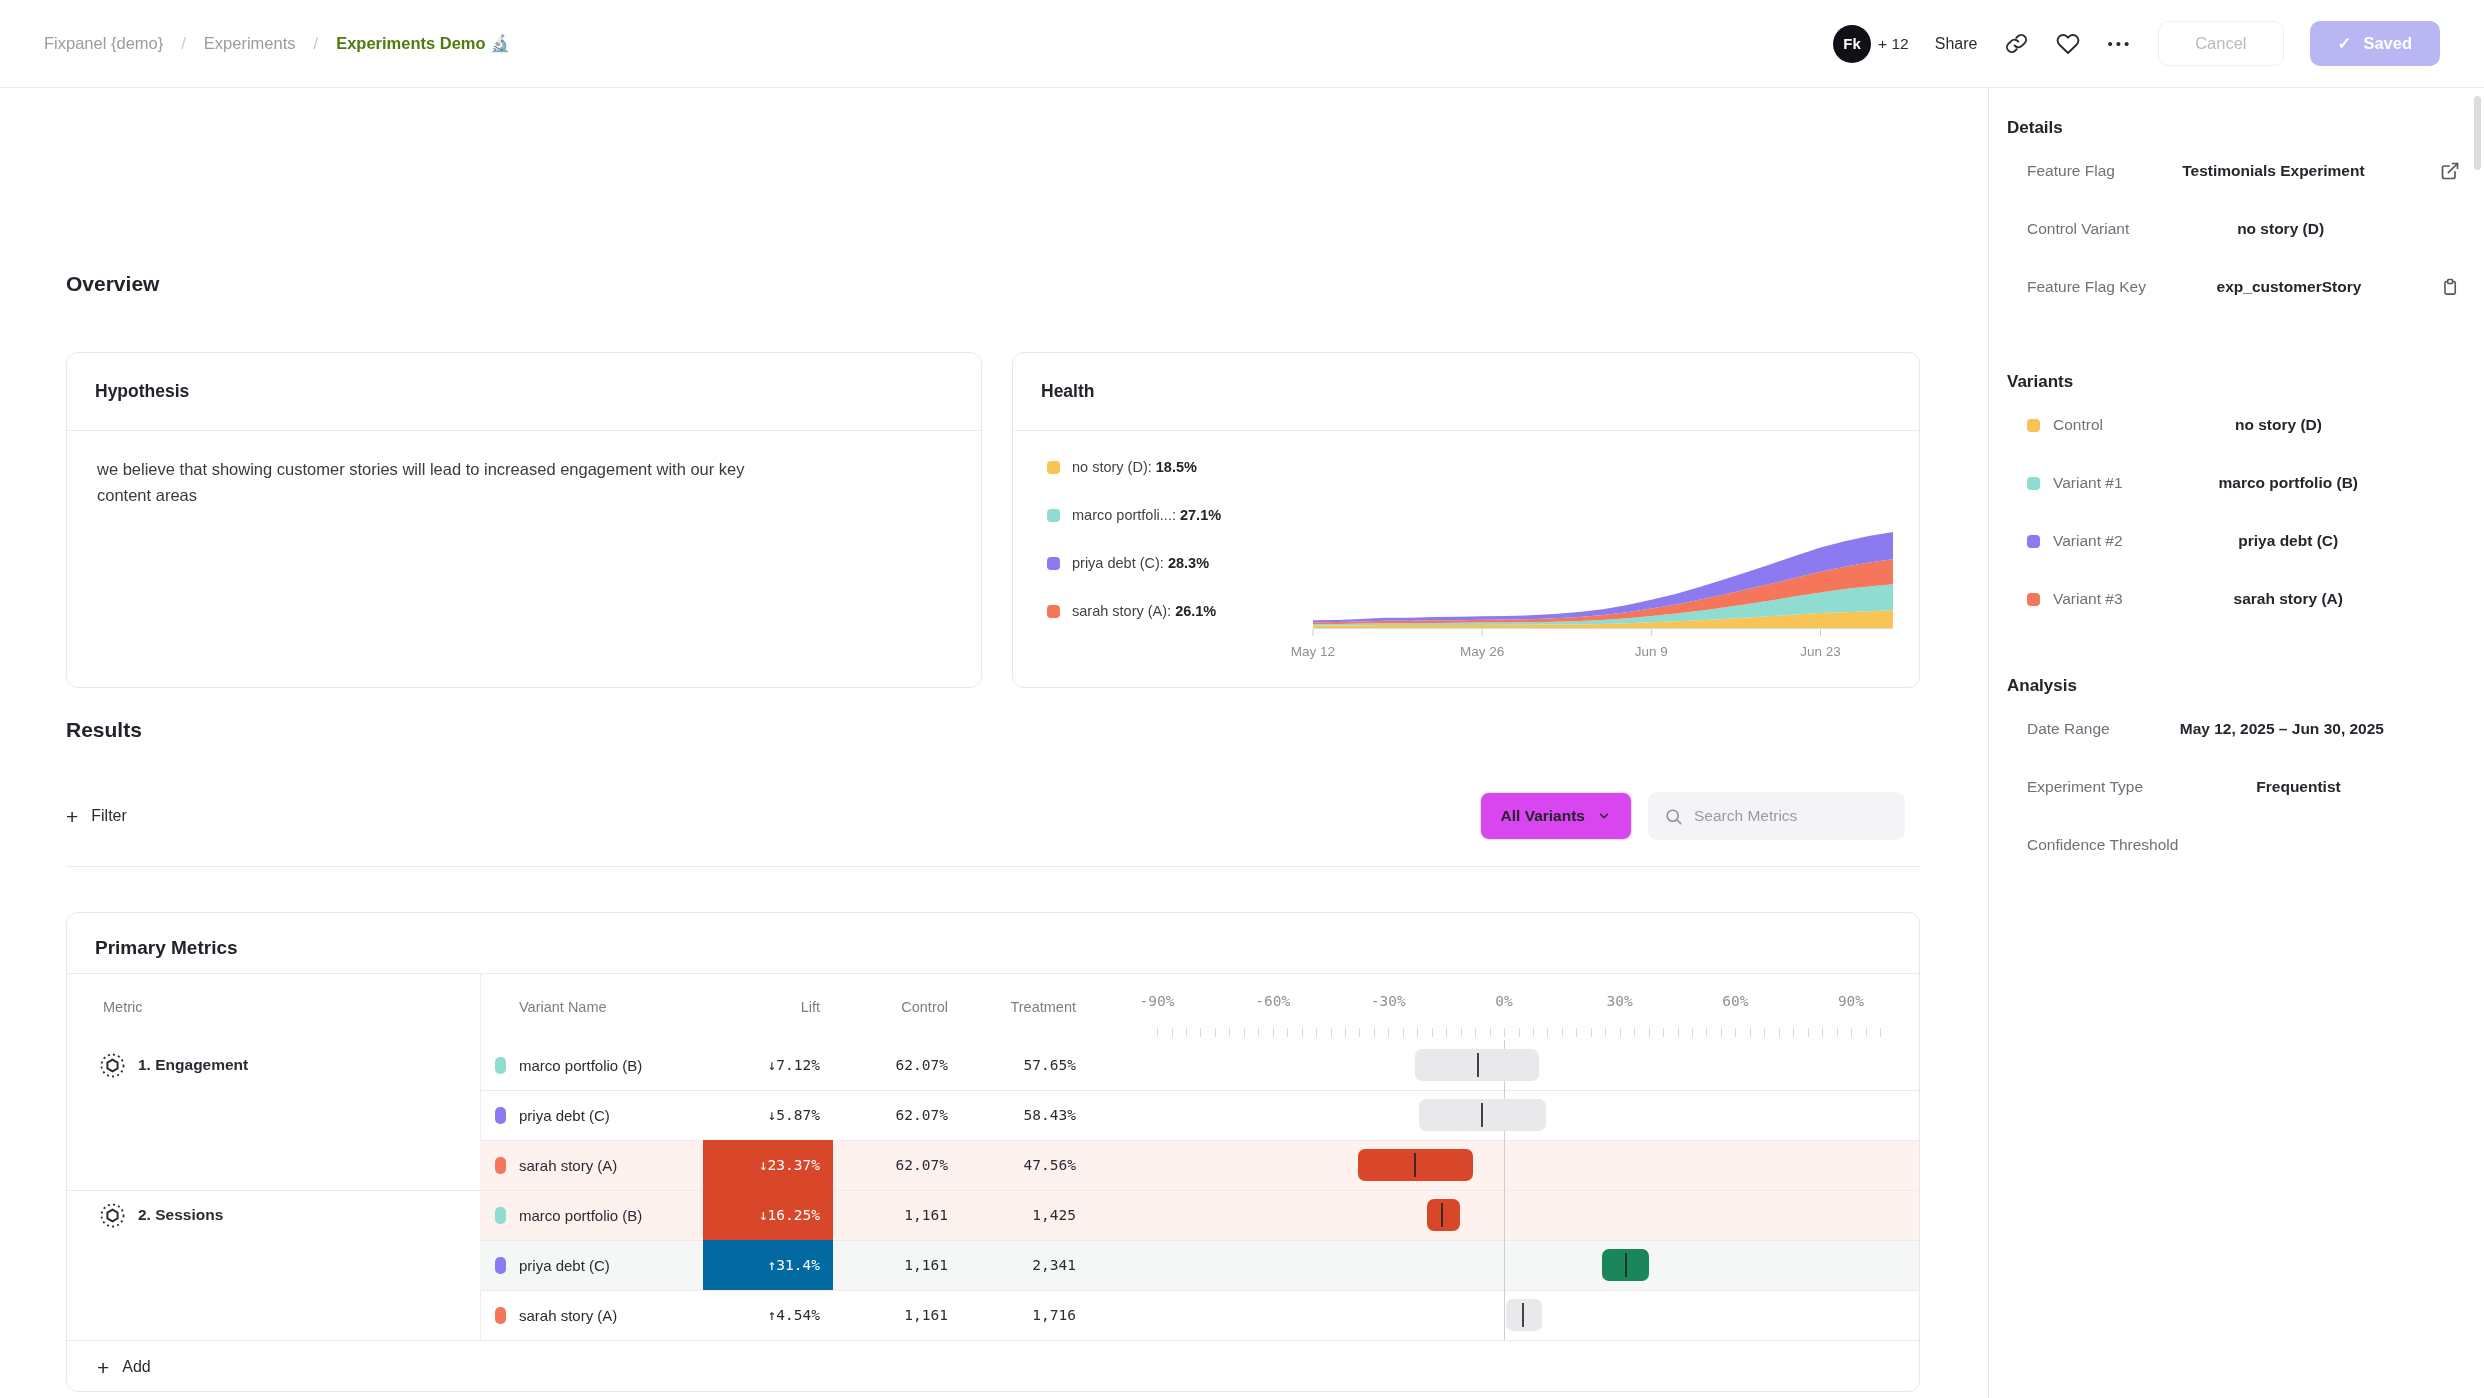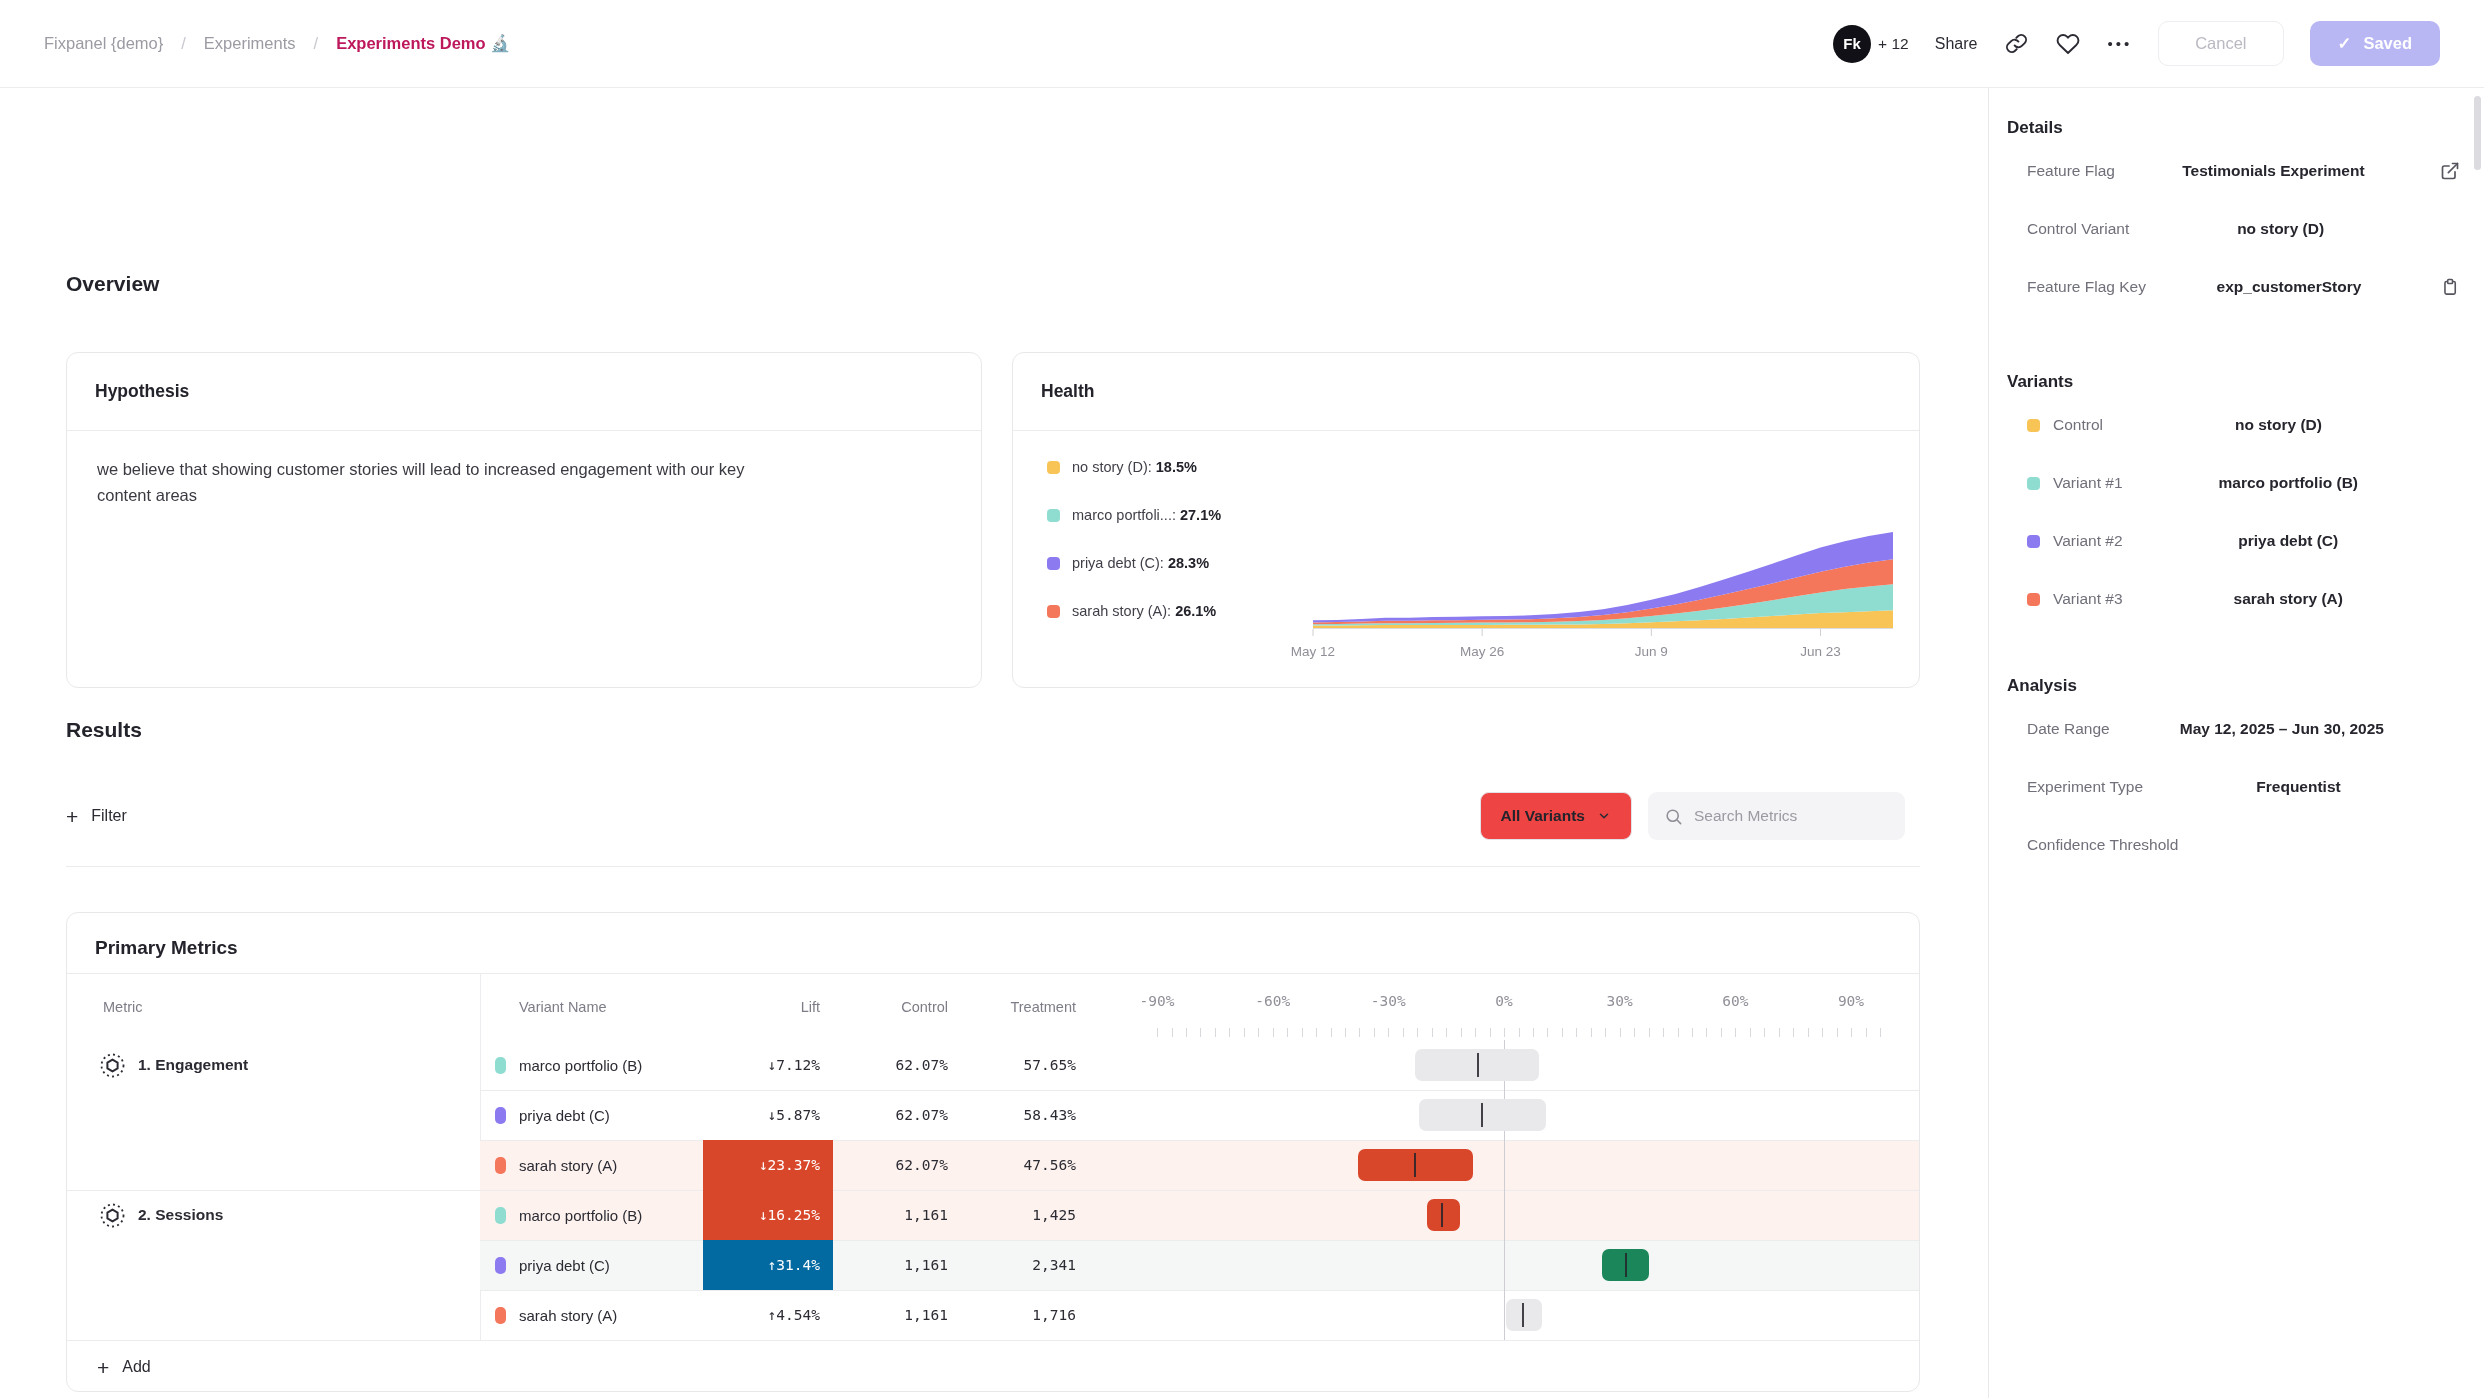--- a/index.html
+++ b/index.html
@@ -8,21 +8,21 @@
   .abs { position:absolute; }
   svg { display:block; }
 
   
   .topbar { position:absolute; top:0; left:0; right:0; height:88px;
     border-bottom:1px solid #ececef; display:flex; align-items:center;
     justify-content:space-between; padding:0 44px; background:#fff; z-index:5;}
   .crumbs { display:flex; gap:18px; font-size:16.5px; color:#9b9ba3; }
   .crumb { cursor:pointer; }
   .crumb-sep { color:#c8c8cf; }
-  .crumb-current { color:#be185d; font-weight:600; }
+  .crumb-current { color:#4d7c0f; font-weight:600; }
   .actions { display:flex; align-items:center; gap:26px; }
   .avwrap { display:flex; align-items:center; gap:7px; }
   .avatar { width:38px; height:38px; border-radius:50%; background:#101016; color:#fff;
     font-weight:700; font-size:15px; display:flex; align-items:center; justify-content:center; }
   .collab { font-size:15.5px; color:#2b2b33; }
   .share { font-size:16px; font-weight:500; color:#2b2b33; cursor:pointer; }
   .iconbtn { width:26px; height:26px; color:#2b2b33; cursor:pointer; display:flex; align-items:center; justify-content:center;}
   .dots { font-size:15px; letter-spacing:3px; color:#2b2b33; cursor:pointer; }
   .btn-cancel { height:45px; padding:0 36px; border:1px solid #eeeef2; border-radius:10px;
     background:#fff; color:#b9b9c2; font-size:16.5px; cursor:pointer; }
@@ -56,21 +56,21 @@
   .legend-swatch { width:13px; height:13px; border-radius:4px; margin-right:12px; flex:none; }
   .legend-text { font-size:14.5px; color:#3f3f48; white-space:nowrap; }
   .legend-text b { color:#23232b; }
 
   
   .filter-row { position:absolute; left:66px; top:704px; width:1854px; height:48px;
     display:flex; align-items:center; }
   .filter-btn { display:flex; align-items:center; gap:13px; font-size:16px; color:#2b2b33; cursor:pointer; }
   .plus { font-size:21px; line-height:1; color:#2b2b33; font-weight:400; }
   .dropdown { margin-left:auto; height:48px; border:1px solid #e3e3e7; border-radius:9px;
-    background:#ef4444; display:flex; align-items:center; gap:12px; padding:0 20px;
+    background:#d946ef; display:flex; align-items:center; gap:12px; padding:0 20px;
     font-size:15.5px; font-weight:700; color:#23232b; cursor:pointer; }
   .search { margin-left:16px; margin-right:15px; width:257px; height:48px; background:#f4f4f6;
     border-radius:9px; display:flex; align-items:center; padding:0 16px; gap:11px; }
   .search input { border:none; outline:none; background:transparent; font-size:15.5px;
     color:#55555e; width:100%; font-family:"Liberation Sans",sans-serif; }
   .search input::placeholder { color:#9a9aa2; }
   .rule { position:absolute; left:66px; top:778px; width:1854px; height:1px; background:#ececef; }
 
   
   .pcard { left:66px; top:824px; width:1854px; height:480px; overflow:hidden; }

